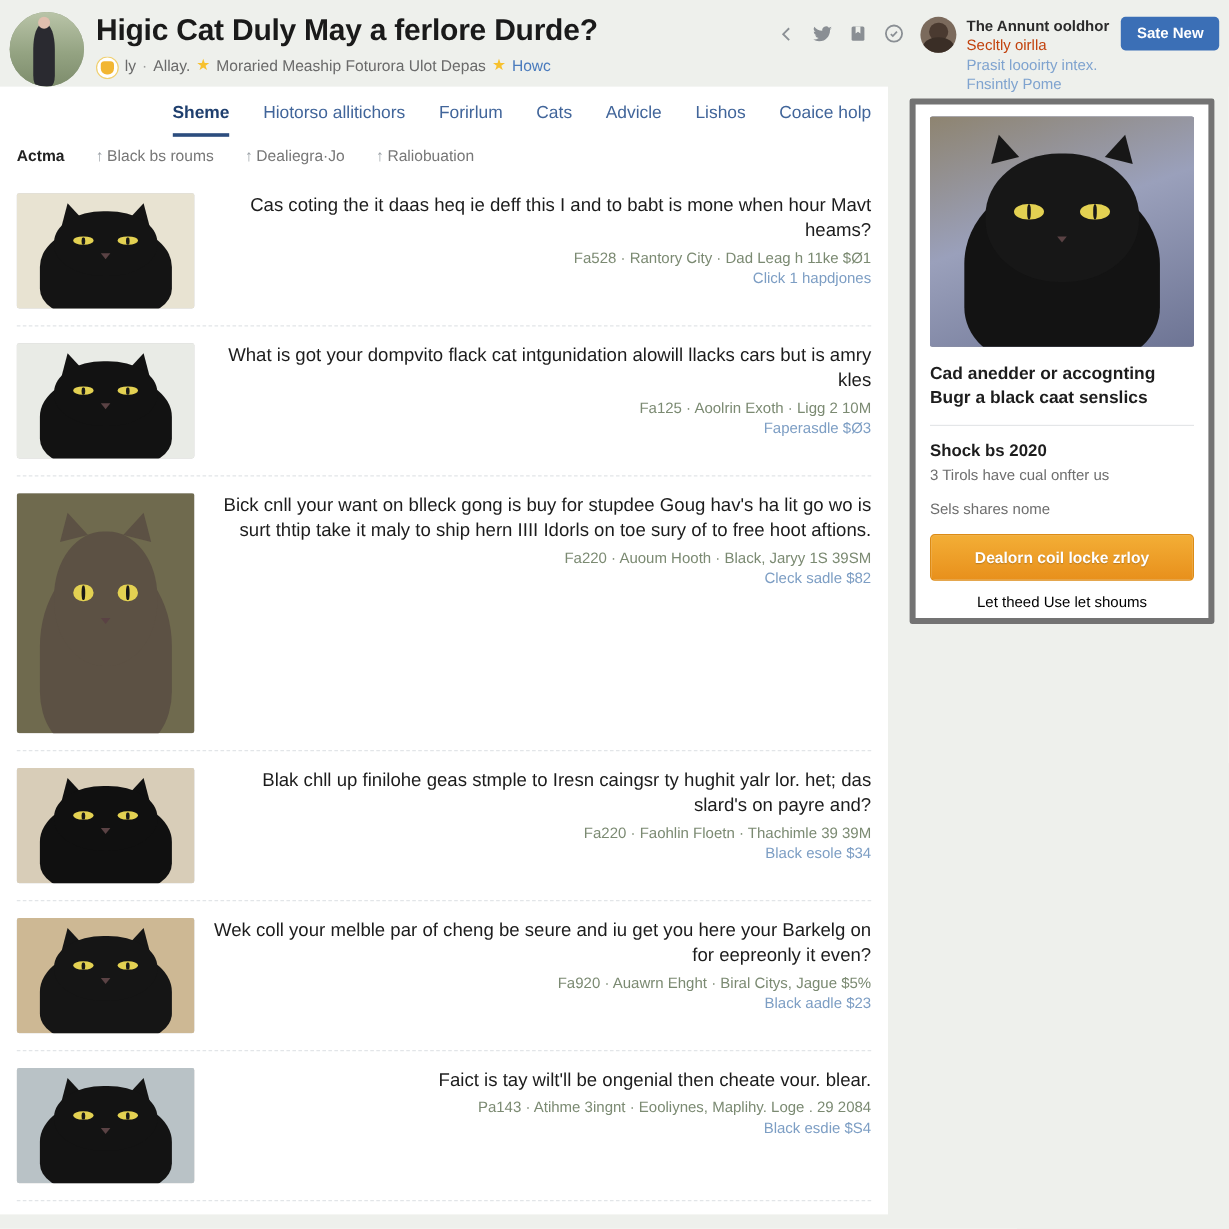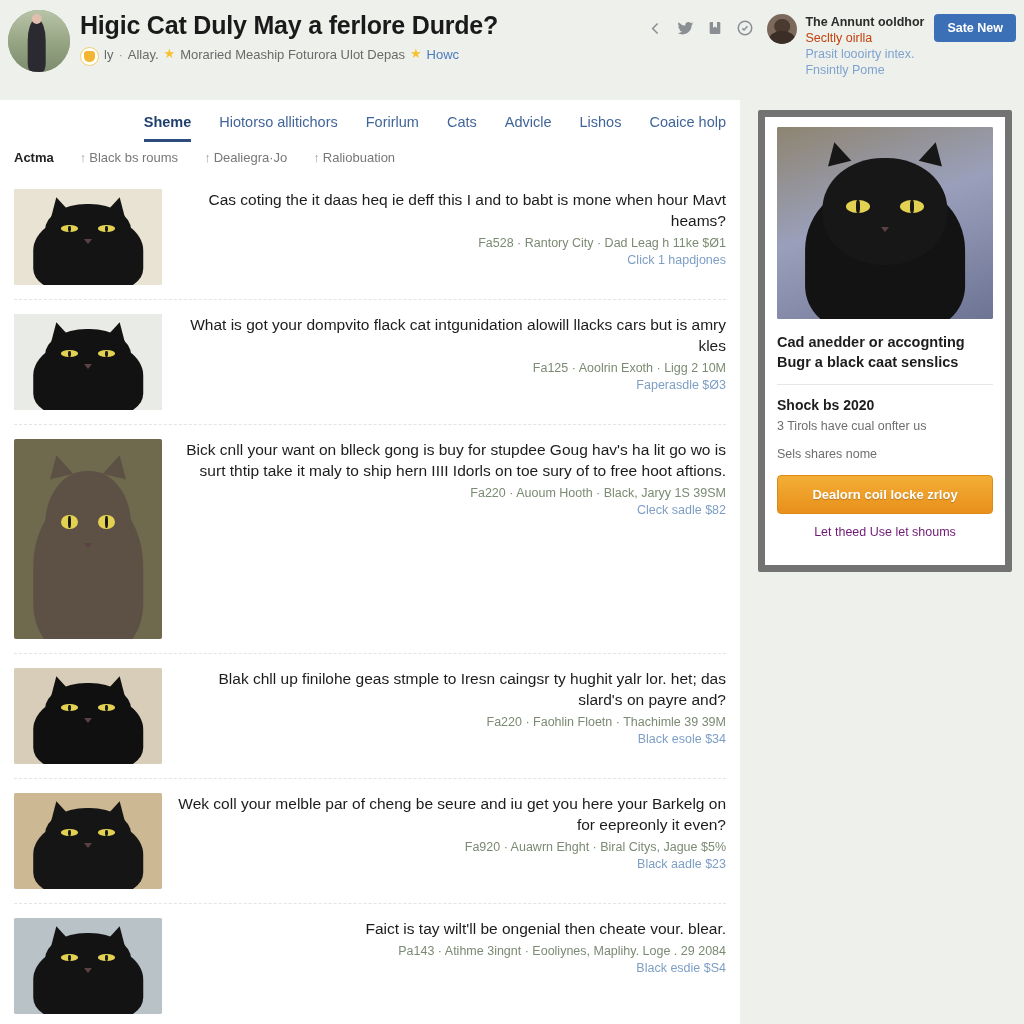--- a/index.html
+++ b/index.html
@@ -7,21 +7,21 @@
   body {
     width:1024px; height:1024px; overflow:hidden;
     background:#eef0ec;
     font-family:"Liberation Sans", sans-serif;
     color:#222;
     -webkit-font-smoothing:antialiased;
   }
 
   
   .header {
-    position:relative; height:100px; background:#eef0ec;
+    position:relative; height:72px; background:#eef0ec;
     display:flex; align-items:flex-start; padding:8px 0 0 0;
   }
   .hdr-avatar {
     width:62px; height:62px; border-radius:50%; margin:2px 10px 0 8px;
     flex:0 0 62px; overflow:hidden; position:relative;
     background:#8d9b7e;
   }
   .hdr-avatar .sky { position:absolute; inset:0; background:linear-gradient(#b9c4a8,#94a382 55%,#7d8c6c); }
   .hdr-avatar .person { position:absolute; left:46%; top:16%; width:30%; height:84%;
       transform:translateX(-50%); background:#2a2a30; border-radius:40% 40% 18% 18%; }
@@ -111,37 +111,37 @@
   .cat .eye { position:absolute; top:38%; width:11%; height:7%; background:#e3d152;
     border-radius:50%; }
   .cat .eye.l { left:32%; } .cat .eye.r { right:32%; }
   .cat .eye::after { content:""; position:absolute; left:42%; top:4%; width:16%; height:92%;
     background:#181818; border-radius:40%; }
   .cat .nose { position:absolute; left:50%; transform:translateX(-50%); top:52%;
     width:0; height:0; border-left:4px solid transparent; border-right:4px solid transparent;
     border-top:5px solid #5a4244; }
 
   
-  .card { background:#fff; border:7px solid #737373; border-radius:2px; padding:10px 12px 26px 12px; }
+  .card { background:#fff; border:5px solid #737373; border-radius:2px; padding:10px 12px 6px 12px; }
   .card-img { height:192px; border-radius:2px; overflow:hidden; position:relative; background:#6b6f86; }
   .card-title { font-size:14.5px; line-height:20px; font-weight:bold; color:#1d1d1d;
     margin:13px 0 12px 0; }
   .card-hr { border:0; border-top:1px solid #e4e6e8; margin:0 0 12px 0; }
   .card-h2 { font-size:14px; font-weight:bold; color:#1d1d1d; margin-bottom:4px; }
   .card-p { font-size:12.5px; color:#6e6e6e; line-height:18px; }
   .card-p2 { font-size:12.5px; color:#6e6e6e; line-height:18px; margin-top:10px; }
   .btn-orange {
     display:block; width:100%; margin-top:12px; padding:11px 8px;
     background:linear-gradient(#f3ae36,#e8901c);
     border:1px solid #dd8b14; border-radius:4px; color:#fff;
     font-size:13px; font-weight:bold; cursor:pointer; font-family:inherit;
     text-shadow:0 1px 1px rgba(0,0,0,.22);
   }
   .card-link { display:block; text-align:center; margin-top:11px;
-    font-size:12.5px; color:#701a75; cursor:pointer; }
+    font-size:12.5px; color:#000000; cursor:pointer; }
 </style>
 </head>
 <body>
 
 <div class="header">
   <div class="hdr-avatar">
     <div class="sky"></div>
     <div class="person"></div>
     <div class="head"></div>
   </div>

